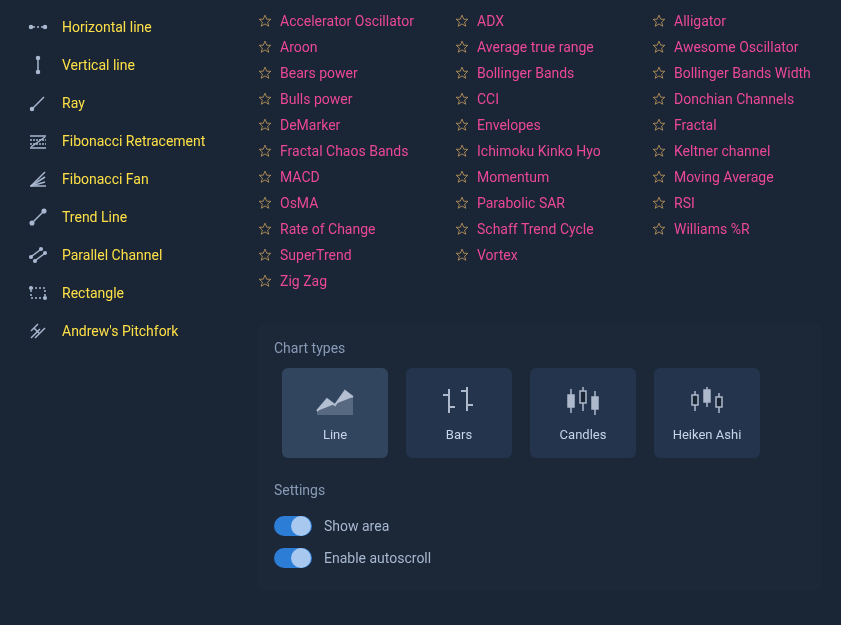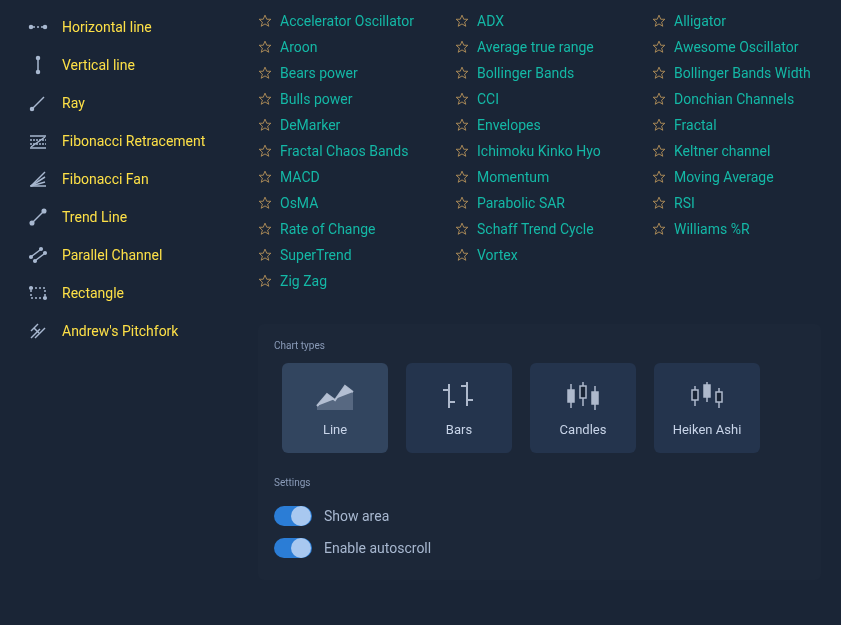--- a/index.html
+++ b/index.html
@@ -45,39 +45,39 @@
   }
   .ind-col {
     flex: 1;
     min-width: 0;
   }
   .ind-item {
     display: flex;
     align-items: center;
     padding: 5px 8px 5px 8px;
     cursor: pointer;
-    color: #14b8a6;
+    color: #ec4899;
     white-space: nowrap;
   }
   .star {
     width: 14px;
     height: 14px;
     margin-right: 8px;
     flex-shrink: 0;
   }
   .star svg { stroke: #b8945a; fill: none; stroke-width: 1.5; }
   .panel {
     margin: 30px 20px 0 8px;
     padding: 16px;
     background: rgba(255,255,255,0.01);
     border-radius: 6px;
   }
   .panel-title {
     color: #8a9bb8;
-    font-size: 10px;
+    font-size: 14px;
     margin-bottom: 12px;
   }
   .chart-types {
     display: flex;
     gap: 10px;
     margin-bottom: 24px;
   }
   .chart-type {
     width: 106px;
     height: 90px;

